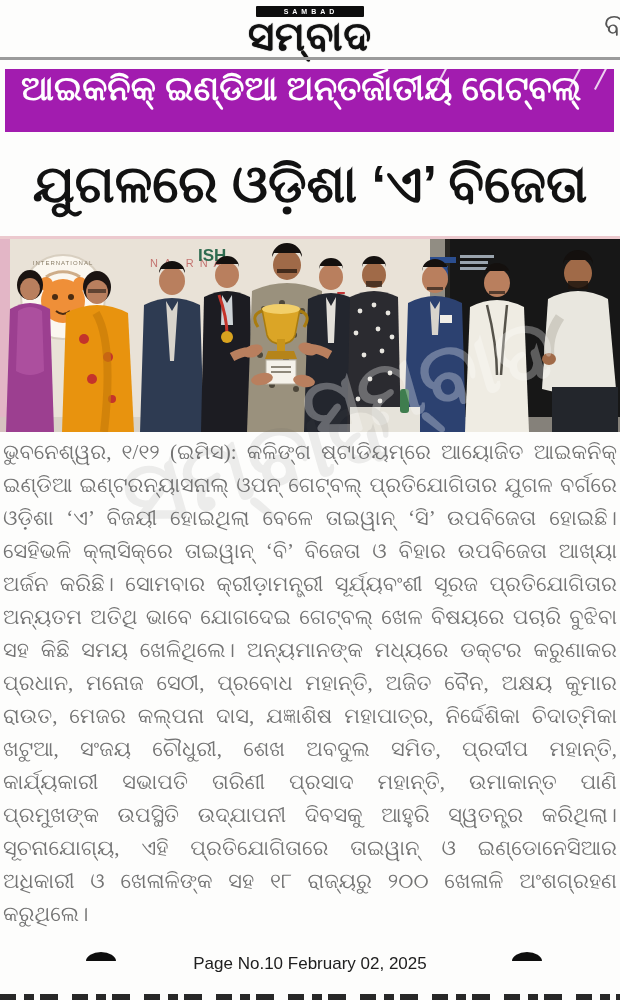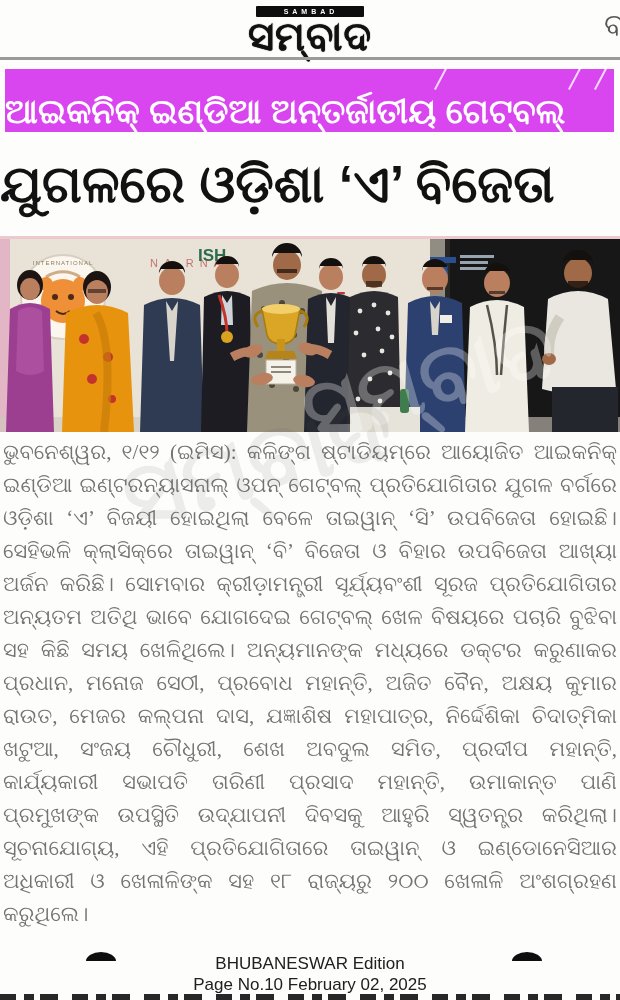--- a/index.html
+++ b/index.html
@@ -21,33 +21,33 @@
     letter-spacing:1px;line-height:42px;
     text-shadow:0 0 1px #000;
   }
   .corner-fragment{
     position:absolute;top:8px;right:-10px;font-size:30px;color:#555;width:26px;
     overflow:hidden;white-space:nowrap;
   }
   .masthead-rule{position:absolute;top:57px;left:0;width:620px;height:3px;background:#9b9b9b;}
   
   .kicker{
-    position:absolute;top:69px;left:5px;width:609px;height:63px;background:#d946ef;
-    color:#fff;display:flex;align-items:flex-end;box-sizing:border-box;
+    position:absolute;top:69px;left:5px;width:609px;height:63px;background:#a21caf;
+    color:#fff;display:flex;align-items:flex-start;box-sizing:border-box;padding-left:16px;
     font-weight:bold;font-size:34px;overflow:hidden;white-space:nowrap;
   }
   .kicker .scratch{position:absolute;background:#fff;opacity:.8;width:2px;height:26px;top:-4px;transform:rotate(28deg);}
   .kicker .s1{right:172px;}
   .kicker .s2{right:38px;}
   .kicker .s3{right:12px;}
   
   .headline{
     position:absolute;top:140px;left:0;width:620px;height:92px;
     font-size:52px;font-weight:bold;color:#121212;line-height:88px;
-    letter-spacing:0px;white-space:nowrap;overflow:hidden;
+    letter-spacing:0px;white-space:nowrap;overflow:hidden;text-align:center;
   }
   
   .photo{
     position:absolute;top:236px;left:0;width:620px;height:196px;
     border-top:3px solid #ecc9ce;box-sizing:border-box;background:#e8e1d6;overflow:hidden;
   }
   .photo svg{display:block;}
   
   .watermark{
     position:absolute;font-weight:bold;pointer-events:none;
@@ -273,16 +273,15 @@
 </div>
 
 <div class="watermark wm-photo">ସମ୍ବାଦ</div>
 <div class="watermark wm-body">ସମ୍ବାଦ</div>
 
 <div class="article">ଭୁବନେଶ୍ୱର, ୧/୧୨ (ଇମିସ): କଳିଙ୍ଗ ଷ୍ଟାଡିୟମ୍‌ରେ ଆୟୋଜିତ ଆଇକନିକ୍ ଇଣ୍ଡିଆ ଇଣ୍ଟରନ୍ୟାସନାଲ୍ ଓପନ୍ ଗେଟ୍‌ବଲ୍ ପ୍ରତିଯୋଗିତାର ଯୁଗଳ ବର୍ଗରେ ଓଡ଼ିଶା ‘ଏ’ ବିଜୟୀ ହୋଇଥିଲା ବେଳେ ତାଇୱାନ୍ ‘ସି’ ଉପବିଜେତା ହୋଇଛି। ସେହିଭଳି କ୍ଲାସିକ୍‌ରେ ତାଇୱାନ୍ ‘ବି’ ବିଜେତା ଓ ବିହାର ଉପବିଜେତା ଆଖ୍ୟା ଅର୍ଜନ କରିଛି। ସୋମବାର କ୍ରୀଡ଼ାମନ୍ତ୍ରୀ ସୂର୍ଯ୍ୟବଂଶୀ ସୂରଜ ପ୍ରତିଯୋଗିତାର ଅନ୍ୟତମ ଅତିଥି ଭାବେ ଯୋଗଦେଇ ଗେଟ୍‌ବଲ୍ ଖେଳ ବିଷୟରେ ପଚାରି ବୁଝିବା ସହ କିଛି ସମୟ ଖେଳିଥିଲେ। ଅନ୍ୟମାନଙ୍କ ମଧ୍ୟରେ ଡକ୍ଟର କରୁଣାକର ପ୍ରଧାନ, ମନୋଜ ସେଠୀ, ପ୍ରବୋଧ ମହାନ୍ତି, ଅଜିତ ବୈନ, ଅକ୍ଷୟ କୁମାର ରାଉତ, ମେଜର କଲ୍ପନା ଦାସ, ଯଜ୍ଞାଶିଷ ମହାପାତ୍ର, ନିର୍ଦ୍ଦେଶିକା ଚିଦାତ୍ମିକା ଖଟୁଆ, ସଂଜୟ ଚୌଧୁରୀ, ଶେଖ ଅବଦୁଲ ସମିତ, ପ୍ରଦୀପ ମହାନ୍ତି, କାର୍ଯ୍ୟକାରୀ ସଭାପତି ତାରିଣୀ ପ୍ରସାଦ ମହାନ୍ତି, ଉମାକାନ୍ତ ପାଣି ପ୍ରମୁଖଙ୍କ ଉପସ୍ଥିତି ଉଦ୍‌ଯାପନୀ ଦିବସକୁ ଆହୁରି ସ୍ୱତନ୍ତ୍ର କରିଥିଲା। ସୂଚନାଯୋଗ୍ୟ, ଏହି ପ୍ରତିଯୋଗିତାରେ ତାଇୱାନ୍ ଓ ଇଣ୍ଡୋନେସିଆର ଅଧିକାରୀ ଓ ଖେଳାଳିଙ୍କ ସହ ୧୮ ରାଜ୍ୟରୁ ୨୦୦ ଖେଳାଳି ଅଂଶଗ୍ରହଣ କରୁଥିଲେ।</div>
 
 <div class="arc-fragment arc-left"></div>
 <div class="arc-fragment arc-right"></div>
 <div class="footer">
-  <div class="edition">BHUBANESWAR Edition</div>
   <div class="pageline">Page No.10 February 02, 2025</div>
 </div>
 <div class="cropped-row"></div>
 
 </body></html>

